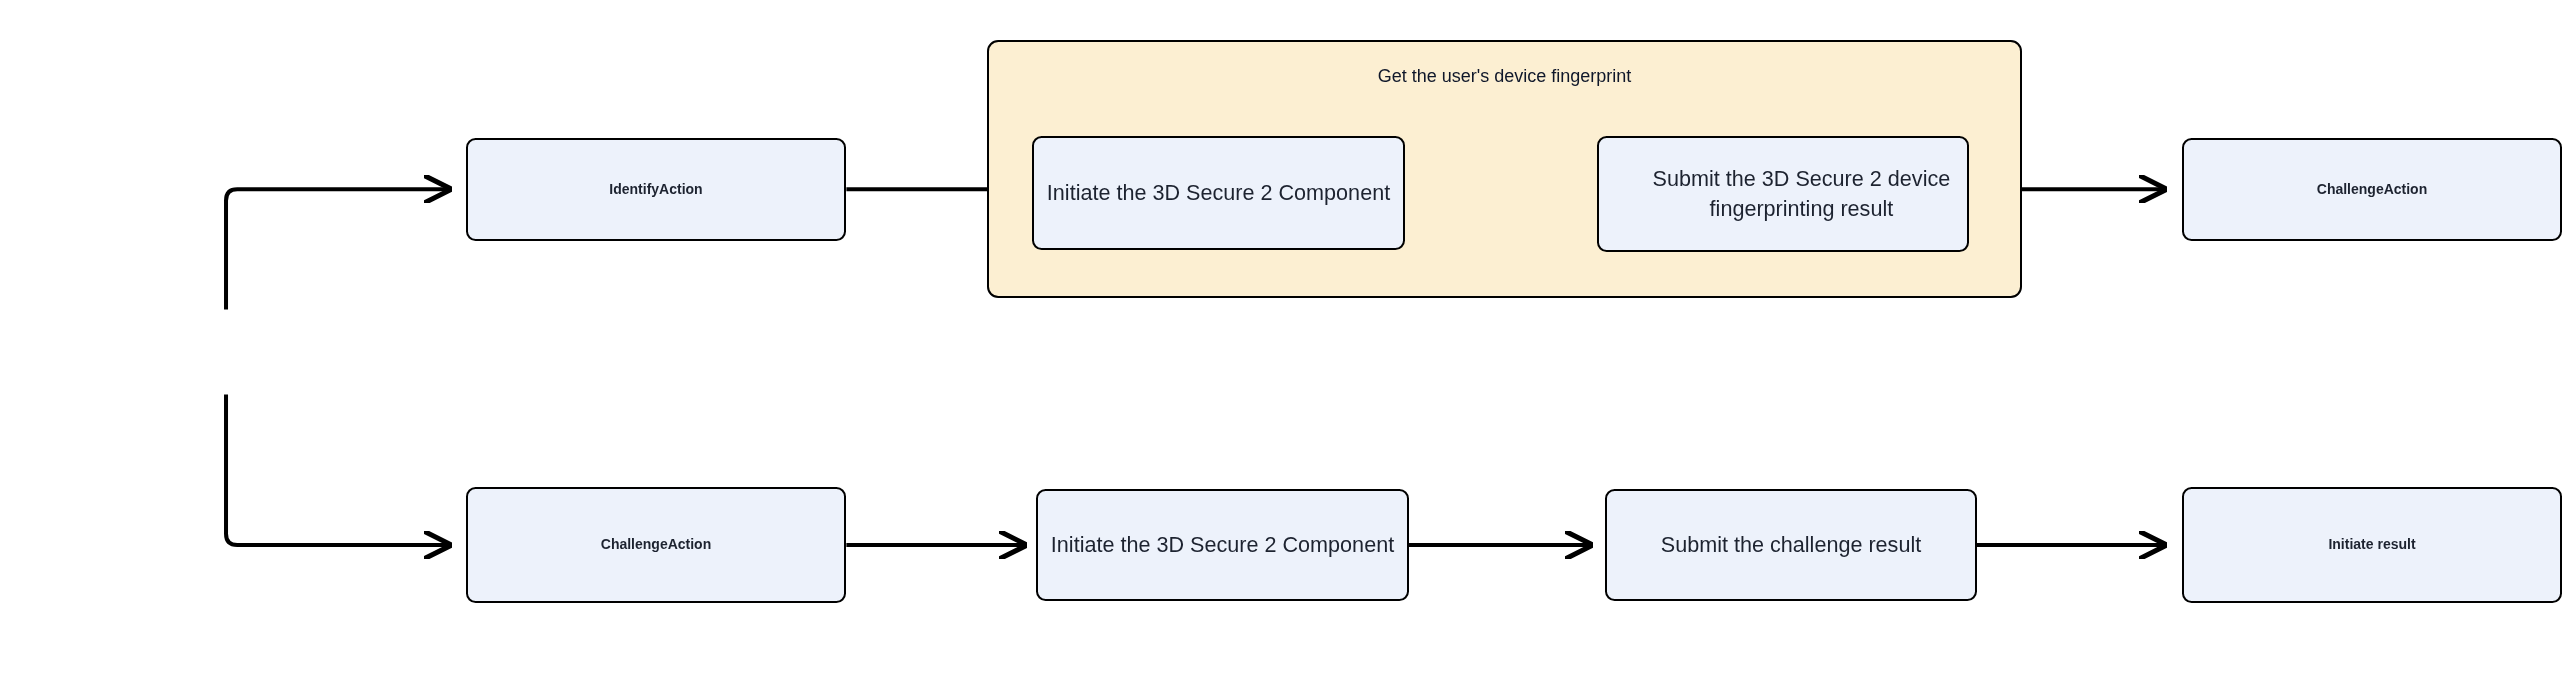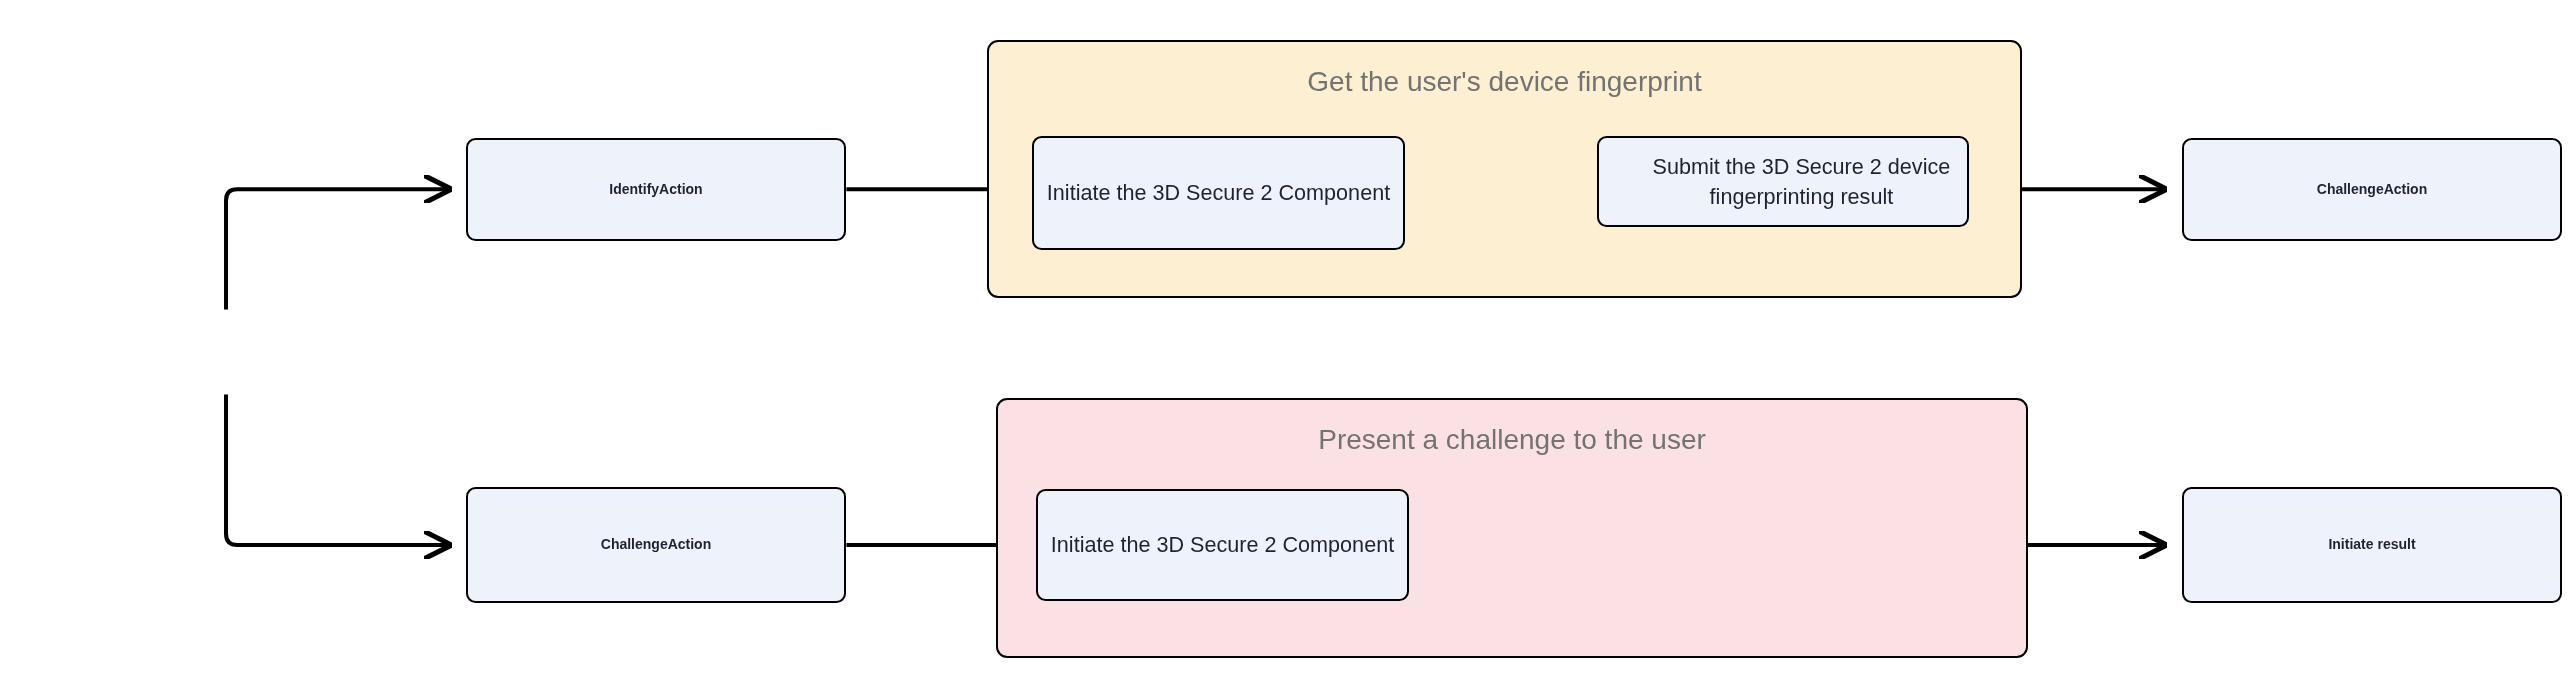--- a/index.html
+++ b/index.html
@@ -32,22 +32,22 @@
     border-radius: 11.2px;
   }
   .group-yellow { background: #fcefd2; }
   .group-pink   { background: #fce1e4; }
   .group-title {
     position: absolute;
     left: 0;
     right: 0;
     top: 24px;
     text-align: center;
-    font-size: 28px;
-    color: #737373;
+    font-size: 18px;
+    color: #0f172a;
     font-family: "Liberation Sans", sans-serif;
     white-space: nowrap;
   }
   .node {
     position: absolute;
     box-sizing: border-box;
     background: #edf2fb;
     border: 2.4px solid #000000;
     border-radius: 9.6px;
     display: flex;
@@ -93,48 +93,48 @@
 
     <path d="M 1758 680 L 1984 680" fill="none" stroke="#000000" stroke-width="5" marker-end="url(#arrowhead)"></path>
 
     <path d="M 2466 680 L 2700 680" fill="none" stroke="#000000" stroke-width="5" marker-end="url(#arrowhead)"></path>
   </svg>
 
   <div class="group group-yellow" style="left:987px; top:40px; width:1035px; height:258px;">
     <div class="group-title">Get the user's device fingerprint</div>
   </div>
 
-  <div class="group group-pink" style="left:996px; top:398px; width:1032px; height:260px;">
-    <div class="group-title">Present a challenge to the user</div>
-  </div>
 
 
   <div class="node bold" style="left:466px; top:138px; width:380px; height:103px;">
     <span>IdentifyAction</span>
   </div>
 
   <div class="node plain" style="left:1032px; top:136px; width:373px; height:114px;">
     <span>Initiate the 3D Secure 2 Component</span>
   </div>
 
-  <div class="node plain" style="left:1597px; top:136px; width:372px; height:91px;padding-left:48px;">
+  <div class="node plain" style="left:1597px; top:136px; width:372px; height:116px;padding-left:48px;">
     <span>Submit the 3D Secure 2 device fingerprinting result</span>
   </div>
 
   <div class="node bold" style="left:2182px; top:138px; width:380px; height:103px;">
     <span>ChallengeAction</span>
   </div>
 
   <div class="node bold" style="left:466px; top:487px; width:380px; height:116px;">
     <span>ChallengeAction</span>
   </div>
 
   <div class="node plain" style="left:1036px; top:489px; width:373px; height:112px;">
     <span>Initiate the 3D Secure 2 Component</span>
   </div>
 
+  <div class="node plain" style="left:1605px; top:489px; width:372px; height:112px;">
+    <span>Submit the challenge result</span>
+  </div>
 
   <div class="node bold" style="left:2182px; top:487px; width:380px; height:116px;">
     <span>Initiate result</span>
   </div>
 
 </div>
 
 
 </body></html>

